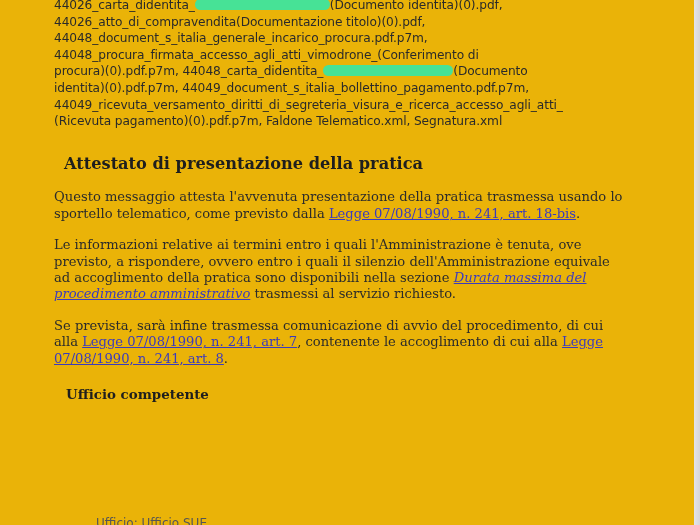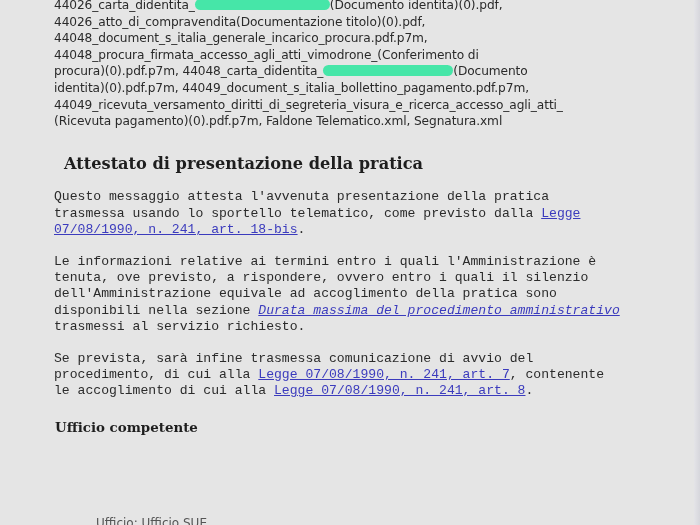--- a/index.html
+++ b/index.html
@@ -3,21 +3,21 @@
   <meta charset="utf-8">
   <style>
     html, body { margin: 0; padding: 0; }
     body {
       width: 700px; height: 525px; overflow: hidden;
       background: #fdfdfd;
       position: relative;
     }
     .page {
       position: absolute; left: 0; top: 0; width: 694px; height: 525px;
-      background: #e5e5e5;
+      background: #eab308;
     }
     .right-edge {
       position: absolute; left: 694px; top: 0; width: 6px; height: 525px;
       background: linear-gradient(to right, #e4e4e8, #d6d6dc);
     }
     .filelist {
       position: absolute; left: 54px; top: -3px; width: 560px;
       font-family: "DejaVu Sans", sans-serif;
       font-size: 12.2px; line-height: 16.6px; color: #2a2a2a;
       white-space: pre; letter-spacing: -0.1px;
@@ -30,26 +30,26 @@
     .content {
       position: absolute; left: 54px; top: 156px; width: 570px;
       font-family: "DejaVu Serif", serif;
       font-size: 13.1px; line-height: 16.4px; color: #2b2b2b;
     }
     h2 {
       font-family: "DejaVu Serif", serif; font-weight: bold;
       font-size: 16.2px; margin: 0 0 17px 0;
       color: #1e1e1e; padding-left: 10px;
     }
-    p { margin: 0 0 15px 0; font-family: Liberation Mono, monospace; }
+    p { margin: 0 0 15px 0; }
     a { color: #3b3bbd; text-decoration: underline; }
     a.it { font-style: italic; }
     h3 {
       font-family: "DejaVu Serif", serif; font-weight: bold;
-      font-size: 13.4px; margin: 19px 0 0 1px; color: #1e1e1e;
+      font-size: 13.4px; margin: 19px 0 0 12px; color: #1e1e1e;
     }
     .cut-line {
       position: absolute; left: 96px; top: 516px;
       font-family: "DejaVu Sans", sans-serif; font-size: 12px; color: #555;
       filter: blur(0.6px);
     }
   </style>
 </head>
 <body>
 

